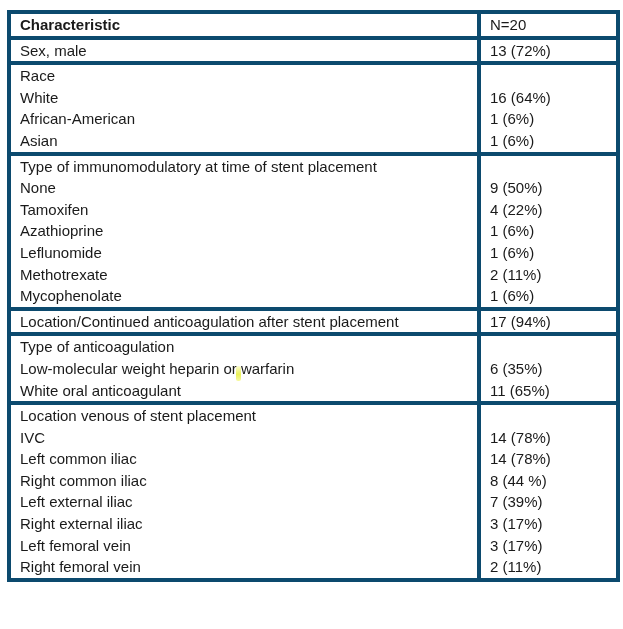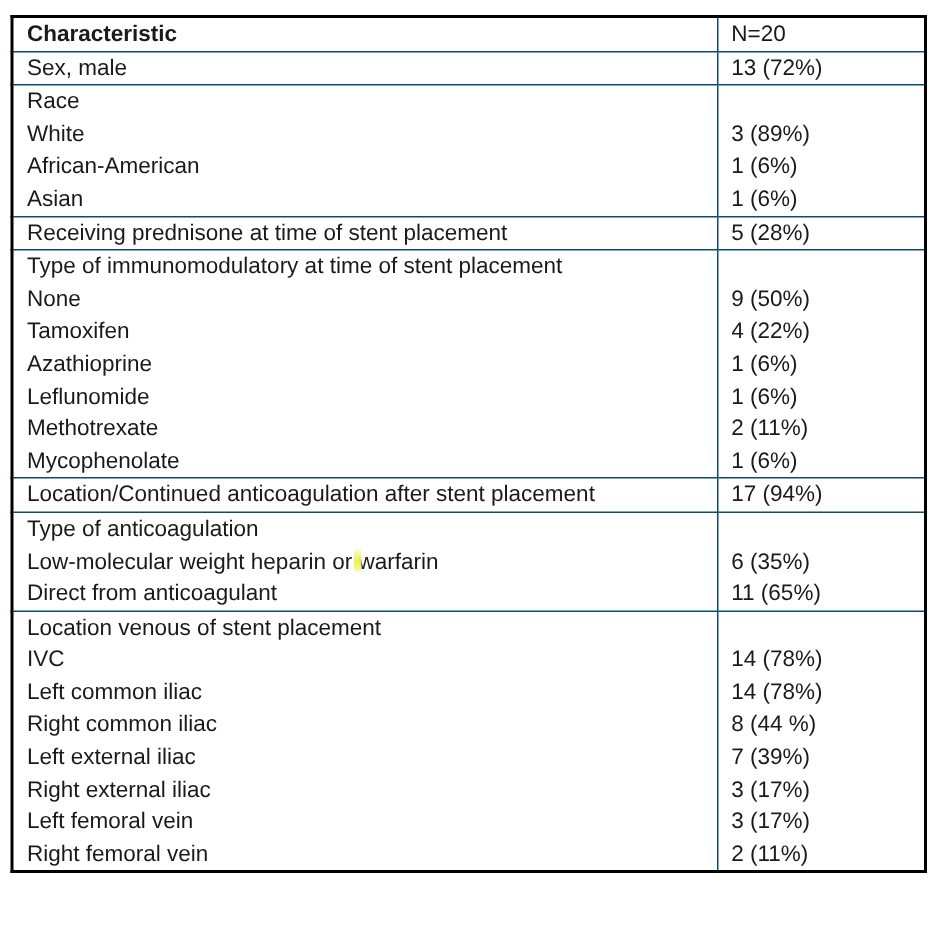--- a/index.html
+++ b/index.html
@@ -24,21 +24,21 @@
     top: 10px;
     width: 609px;
     border-collapse: collapse;
     table-layout: fixed;
     border: 2px solid #000000;
     font-size: 15px;
   }
   .char-table col.c-label { width: 470px; }
   .char-table col.c-value { width: 139px; }
   .char-table td, .char-table th {
-    border: 1px solid #0c4a6e;
+    border: 4px solid #0c4a6e;
     padding: 0 9px;
     vertical-align: top;
     text-align: left;
     font-weight: 400;
   }
   .char-table th.hdr-label { font-weight: 700; }
   .line {
     height: 21.6px;
     line-height: 21.6px;
     white-space: nowrap;
@@ -88,31 +88,23 @@
         </tr>
         <tr>
           <td>
             <div class="line">Race</div>
             <div class="line">White</div>
             <div class="line">African-American</div>
             <div class="line">Asian</div>
           </td>
           <td>
             <div class="line"></div>
-            <div class="line">3 (89%)</div>
+            <div class="line">16 (64%)</div>
             <div class="line">1 (6%)</div>
             <div class="line">1 (6%)</div>
-          </td>
-        </tr>
-        <tr>
-          <td>
-            <div class="line">Receiving prednisone at time of stent placement</div>
-          </td>
-          <td>
-            <div class="line">5 (28%)</div>
           </td>
         </tr>
         <tr>
           <td>
             <div class="line">Type of immunomodulatory at time of stent placement</div>
             <div class="line">None</div>
             <div class="line">Tamoxifen</div>
             <div class="line">Azathioprine</div>
             <div class="line">Leflunomide</div>
             <div class="line">Methotrexate</div>
@@ -133,21 +125,21 @@
             <div class="line">Location/Continued anticoagulation after stent placement</div>
           </td>
           <td>
             <div class="line">17 (94%)</div>
           </td>
         </tr>
         <tr>
           <td>
             <div class="line">Type of anticoagulation</div>
             <div class="line">Low-molecular weight heparin or warfarin</div>
-            <div class="line">Direct from anticoagulant</div>
+            <div class="line">White oral anticoagulant</div>
           </td>
           <td>
             <div class="line"></div>
             <div class="line">6 (35%)</div>
             <div class="line">11 (65%)</div>
           </td>
         </tr>
         <tr>
           <td>
             <div class="line">Location venous of stent placement</div>

